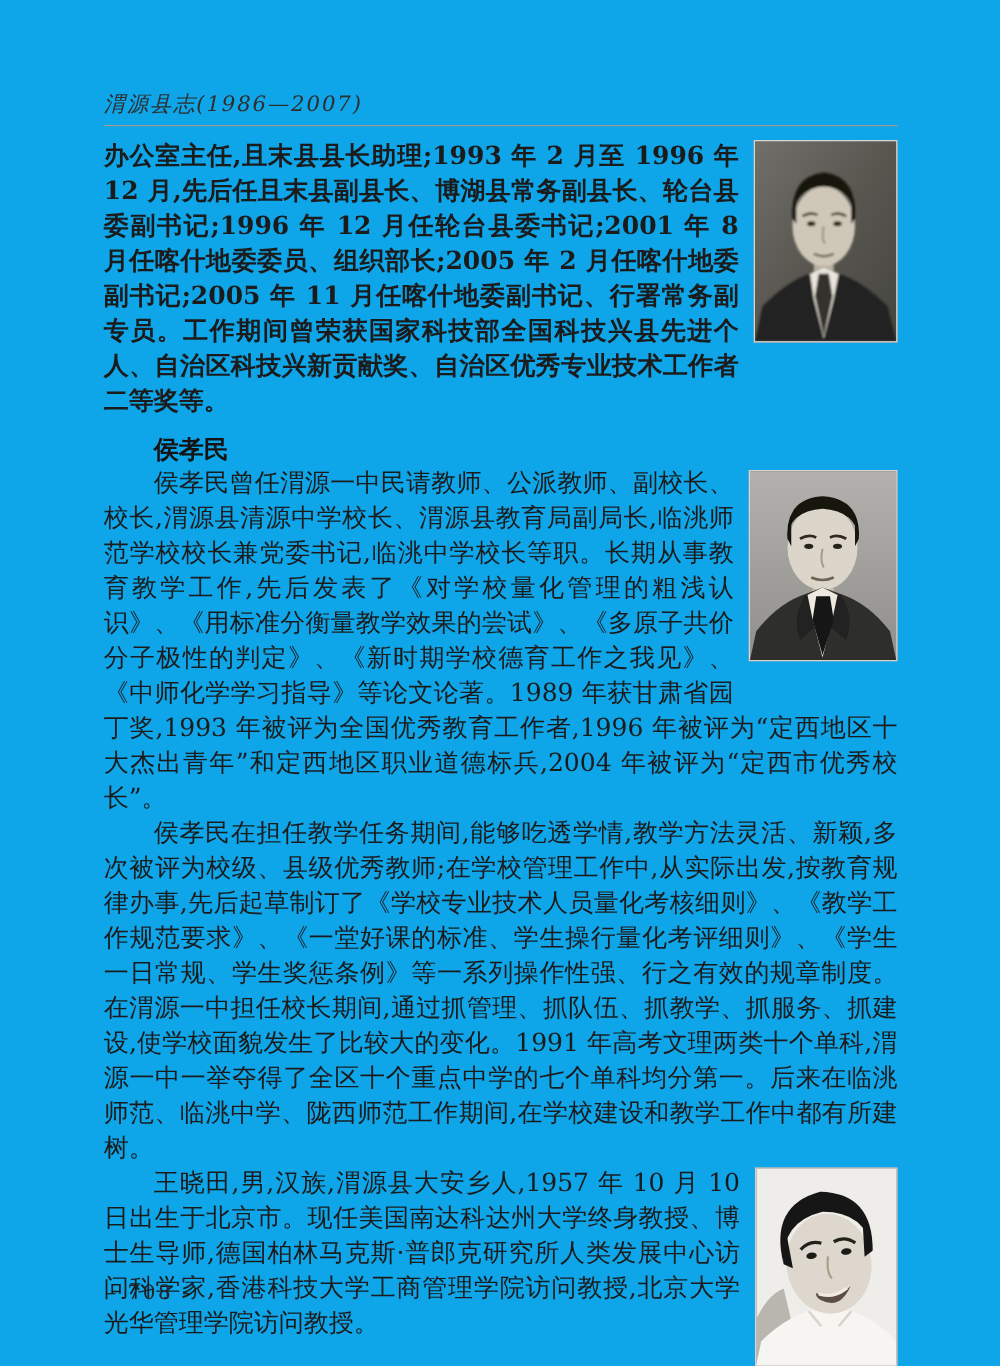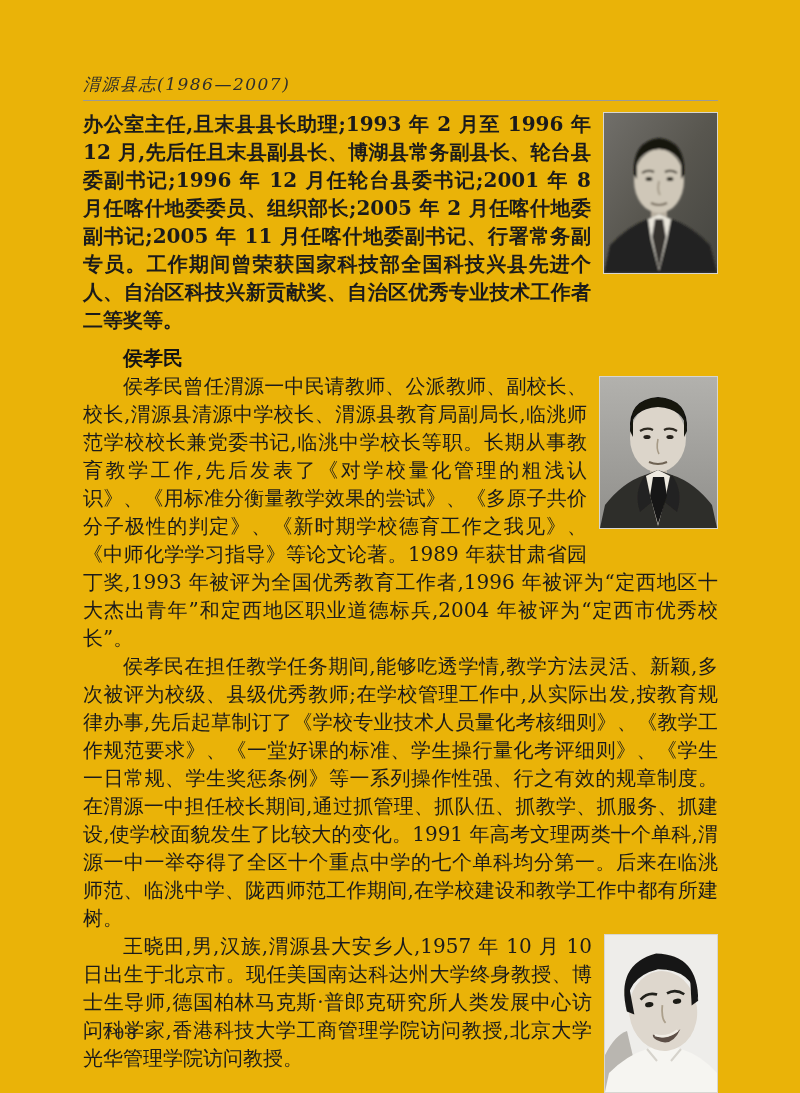--- a/index.html
+++ b/index.html
@@ -1,34 +1,34 @@
 <!DOCTYPE html>
 <html><head>
 <meta charset="utf-8">
 <style>
   html,body { margin:0; padding:0; background:#e9e9e7; }
   .page {
     position:relative; width:800px; height:1093px; margin:0 auto;
-    background:#eab308; overflow:hidden;
+    background:#0ea5e9; overflow:hidden;
     font-family:"DejaVu Serif","Liberation Serif",serif;
     color:#1b1b1b;
   }
   .content { position:absolute; left:83px; top:74px; width:635px; }
   .header-title {
     display:inline-block; font-style:italic; font-size:17px;
     letter-spacing:1.5px; color:#2e2e2c; line-height:20px;
   }
   .header-rule { border:0; border-top:1.5px solid #9a9a96; margin:6px 0 0 0; }
   .body-text { margin-top:9px; font-size:20px; line-height:28px;
     text-align:justify; text-justify:inter-character; }
   .body-text p { margin:0; text-indent:2em; }
   .body-text p.no-indent { text-indent:0;font-weight:bold; }
   h3.bio-heading {
     margin:14px 0 0 0; padding-left:2em;
-    font-family:Liberation Mono, monospace;
+    font-family:Liberation Sans, sans-serif;
     font-weight:bold; font-size:20px; line-height:24px; color:#141414;
   }
   .section { zoom:1; }
   .photo {
     float:right; margin-left:12px; border:1px solid #d8d6d1;
     background:#888; box-sizing:content-box; overflow:hidden;
   }
   .photo svg { display:block; }
   .photo-1 { width:113px; height:160px; margin-top:2px; margin-bottom:10px; }
   .photo-2 { width:117px; height:151px; margin-top:4px; margin-bottom:26px; }

